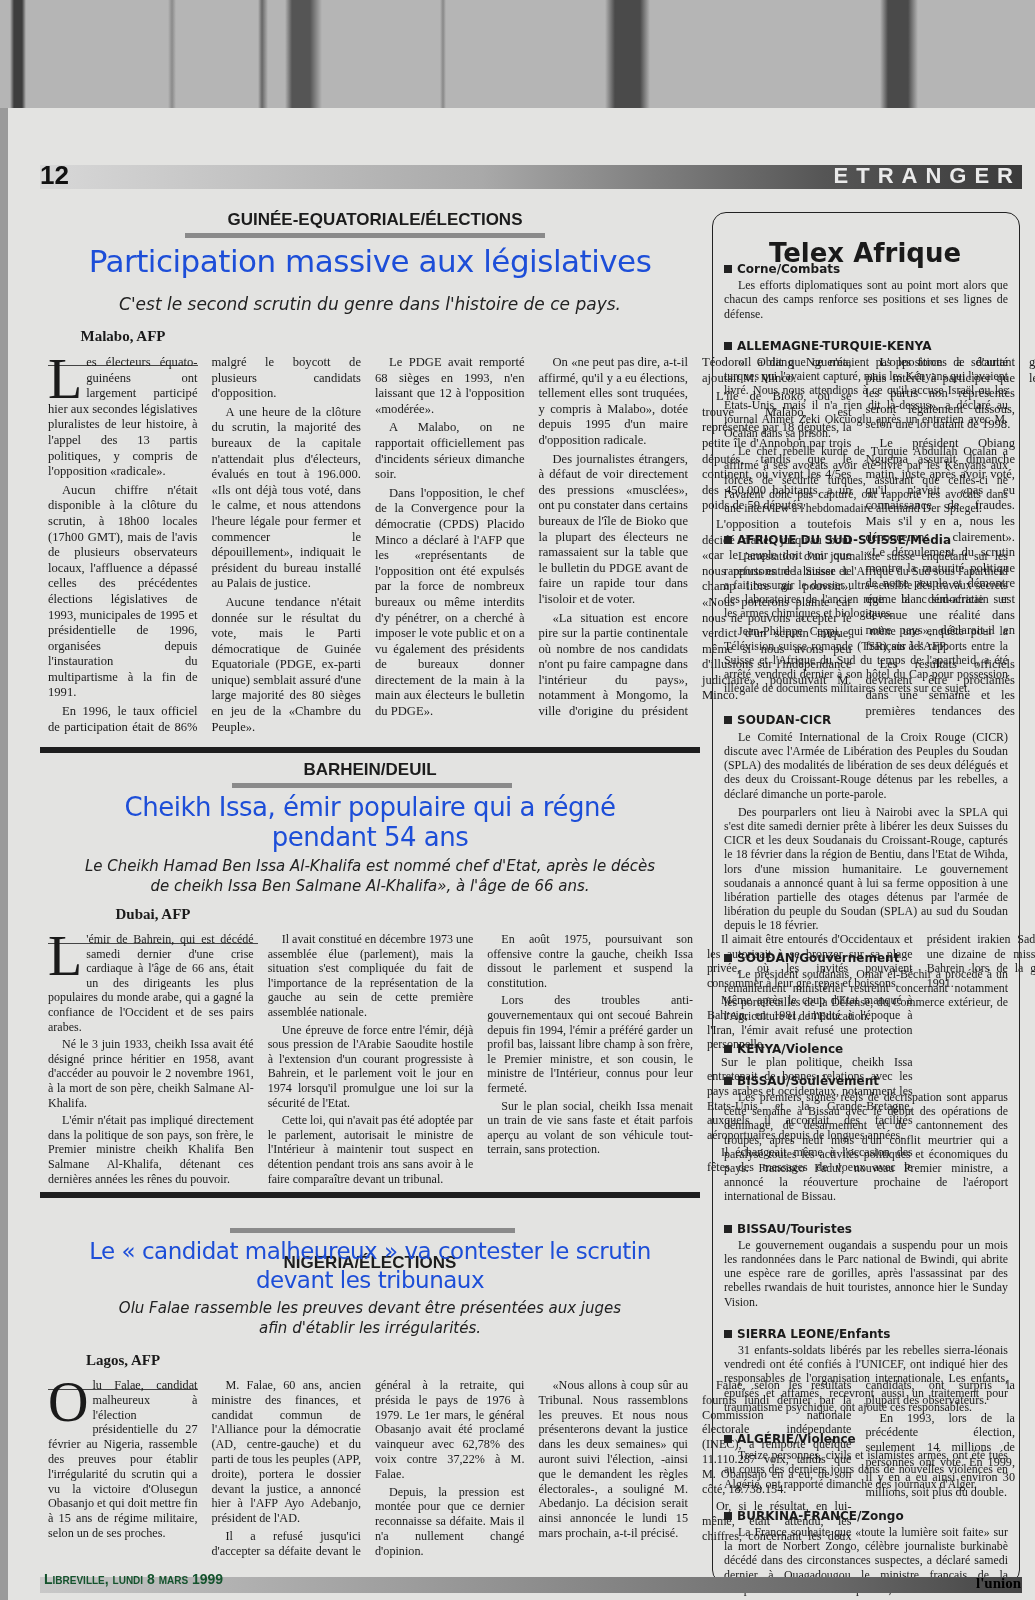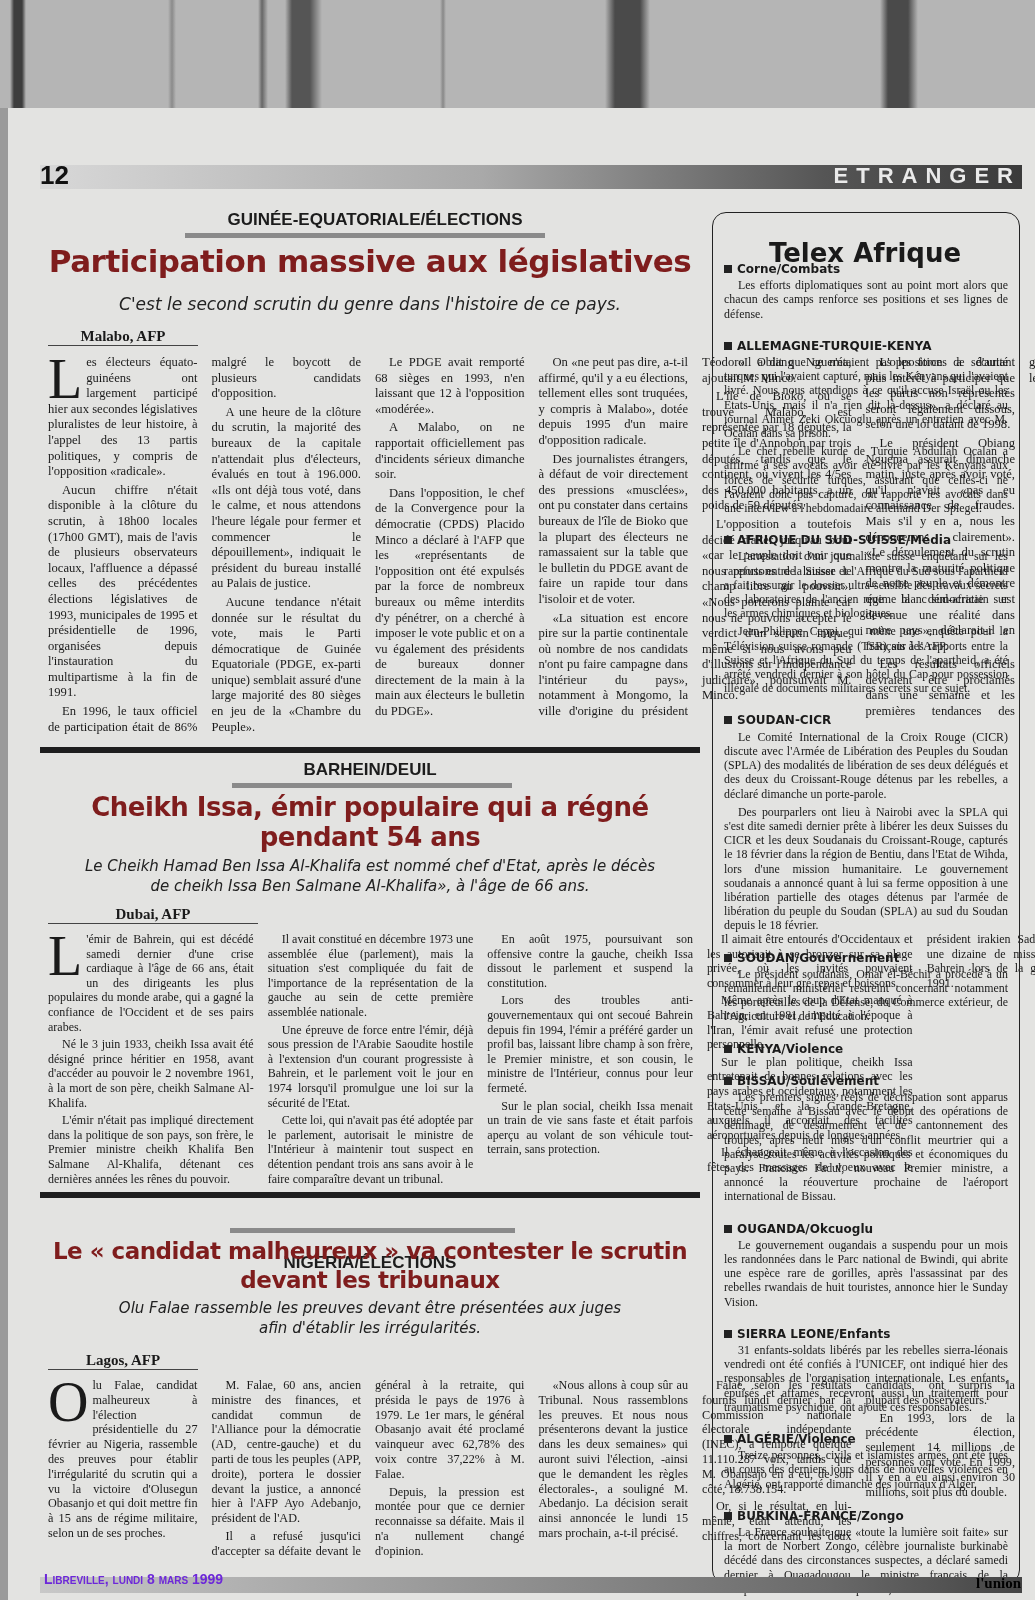--- a/index.html
+++ b/index.html
@@ -15,38 +15,38 @@
       transparent 880px,#4a4a4a 888px,#4a4a4a 908px,transparent 918px),
       #b5b5b5;}
   .page{position:absolute;left:8px;top:108px;width:1027px;height:1492px;background:#e3e3e1;}
   .left-edge{position:absolute;left:0;top:108px;width:8px;height:1492px;background:#9a9a9a;}
   .topbar{position:absolute;left:40px;top:165px;width:982px;height:24px;
     background:linear-gradient(90deg,#d8d8d8 0%,#a9a9a9 45%,#555 80%,#3b3b3b 100%);}
   .page-num{position:absolute;left:40px;top:160px;font-family:"Liberation Sans",sans-serif;font-weight:bold;font-size:26px;color:#111;}
   .section-label{position:absolute;right:14px;top:163px;font-family:"Liberation Sans",sans-serif;font-size:22px;letter-spacing:8px;color:#eaeaea;font-weight:bold;}
   .kicker{position:absolute;font-family:"Liberation Sans",sans-serif;font-weight:bold;font-size:17px;text-align:center;color:#1c1c1c;}
   .kicker-line{position:absolute;height:5px;background:#8a8a8a;}
-  .headline{position:absolute;font-family:"DejaVu Sans",sans-serif;font-weight:bold;text-align:center;color:#7f1d1d;letter-spacing:-0.5px;}
+  .headline{position:absolute;font-family:"DejaVu Sans",sans-serif;font-weight:normal;text-align:center;color:#1d4ed8;letter-spacing:-0.5px;}
   .deck{position:absolute;font-family:"DejaVu Sans",sans-serif;font-style:italic;text-align:center;color:#222;}
-  .dateline{position:absolute;font-weight:bold;font-size:15px;text-align:center;border-bottom:1px solid #444;padding-bottom:0;}
+  .dateline{position:absolute;font-weight:bold;font-size:15px;text-align:center;border-bottom:1px solid #444;padding-bottom:20px;}
   .col{position:absolute;font-size:12.6px;line-height:15.6px;text-align:justify;hyphens:auto;}
   .col p{margin:0 0 3px 0;text-indent:14px;}
   .col p.first{text-indent:0;}
   .dropcap{float:left;font-size:56px;line-height:44px;margin:2px 4px 0 0;font-family:"Liberation Serif",serif;}
   .rule{position:absolute;height:6px;background:#1e1e1e;}
   .telex{position:absolute;left:712px;top:212px;width:306px;height:1370px;border:1.5px solid #222;border-radius:14px;}
   .telex-title{position:absolute;left:712px;top:214px;width:306px;text-align:center;font-family:"DejaVu Sans",sans-serif;font-weight:bold;font-size:26px;margin-top:24px;}
   .telex-items{position:absolute;left:724px;top:262px;width:284px;font-size:11.9px;line-height:14.2px;text-align:justify;}
   .telex-item{margin-bottom:18px;}
   .telex-item h4{margin:0 0 2px 0;font-family:"DejaVu Sans",sans-serif;font-size:12px;font-weight:bold;}
   .telex-item h4 .sq{display:inline-block;width:8px;height:8px;background:#222;margin-right:5px;}
   .telex-item p{margin:0 0 4px 0;text-indent:14px;}
   .bottombar{position:absolute;left:40px;top:1577px;width:982px;height:16px;
     background:linear-gradient(90deg,#c8c8c8 0%,#9a9a9a 40%,#6a6a6a 80%,#444 100%);}
-  .footer-date{position:absolute;left:44px;top:1571px;font-family:"Liberation Sans",sans-serif;font-weight:bold;font-size:14px;font-variant:small-caps;color:#6d28d9;}
+  .footer-date{position:absolute;left:44px;top:1571px;font-family:"Liberation Sans",sans-serif;font-weight:bold;font-size:14px;font-variant:small-caps;color:#14532d;}
   .footer-brand{position:absolute;right:14px;top:1575px;font-family:"Liberation Serif",serif;font-weight:bold;font-size:15px;color:#000000;}
 </style>
 </head>
 <body>
 
 <div class="scan-top"></div>
 <div class="left-edge"></div>
 <div class="page"></div>
 
 <div class="topbar"></div>
@@ -158,21 +158,21 @@
       <p>Le président soudanais, Omar el-Béchir a procédé à un remaniement ministériel restreint concernant notamment les portefeuilles de la Défense, du Commerce extérieur, de l'Agriculture et de l'Education.</p>
     </div>
     <div class="telex-item">
       <h4><span class="sq"></span><span>KENYA/Violence</span></h4>
     </div>
     <div class="telex-item">
       <h4><span class="sq"></span><span>BISSAU/Soulèvement</span></h4>
       <p>Les premiers signes réels de décrispation sont apparus cette semaine à Bissau avec le début des opérations de déminage, de désarmement et de cantonnement des troupes, après neuf mois d'un conflit meurtrier qui a paralysé toutes les activités politiques et économiques du pays. Francisco Fadul, nouveau Premier ministre, a annoncé la réouverture prochaine de l'aéroport international de Bissau.</p>
     </div>
     <div class="telex-item">
-      <h4><span class="sq"></span><span>OUGANDA/Okcuoglu</span></h4>
+      <h4><span class="sq"></span><span>BISSAU/Touristes</span></h4>
       <p>Le gouvernement ougandais a suspendu pour un mois les randonnées dans le Parc national de Bwindi, qui abrite une espèce rare de gorilles, après l'assassinat par des rebelles rwandais de huit touristes, annonce hier le Sunday Vision.</p>
     </div>
     <div class="telex-item">
       <h4><span class="sq"></span><span>SIERRA LEONE/Enfants</span></h4>
       <p>31 enfants-soldats libérés par les rebelles sierra-léonais vendredi ont été confiés à l'UNICEF, ont indiqué hier des responsables de l'organisation internationale. Les enfants, épuisés et affamés, recevront aussi un traitement pour traumatisme psychique, ont ajouté ces responsables.</p>
     </div>
     <div class="telex-item">
       <h4><span class="sq"></span><span>ALGÉRIE/Violence</span></h4>
       <p>Treize personnes, civils et islamistes armés, ont été tués au cours des derniers jours dans de nouvelles violences en Algérie, ont rapporté dimanche des journaux d'Alger.</p>
     </div>

